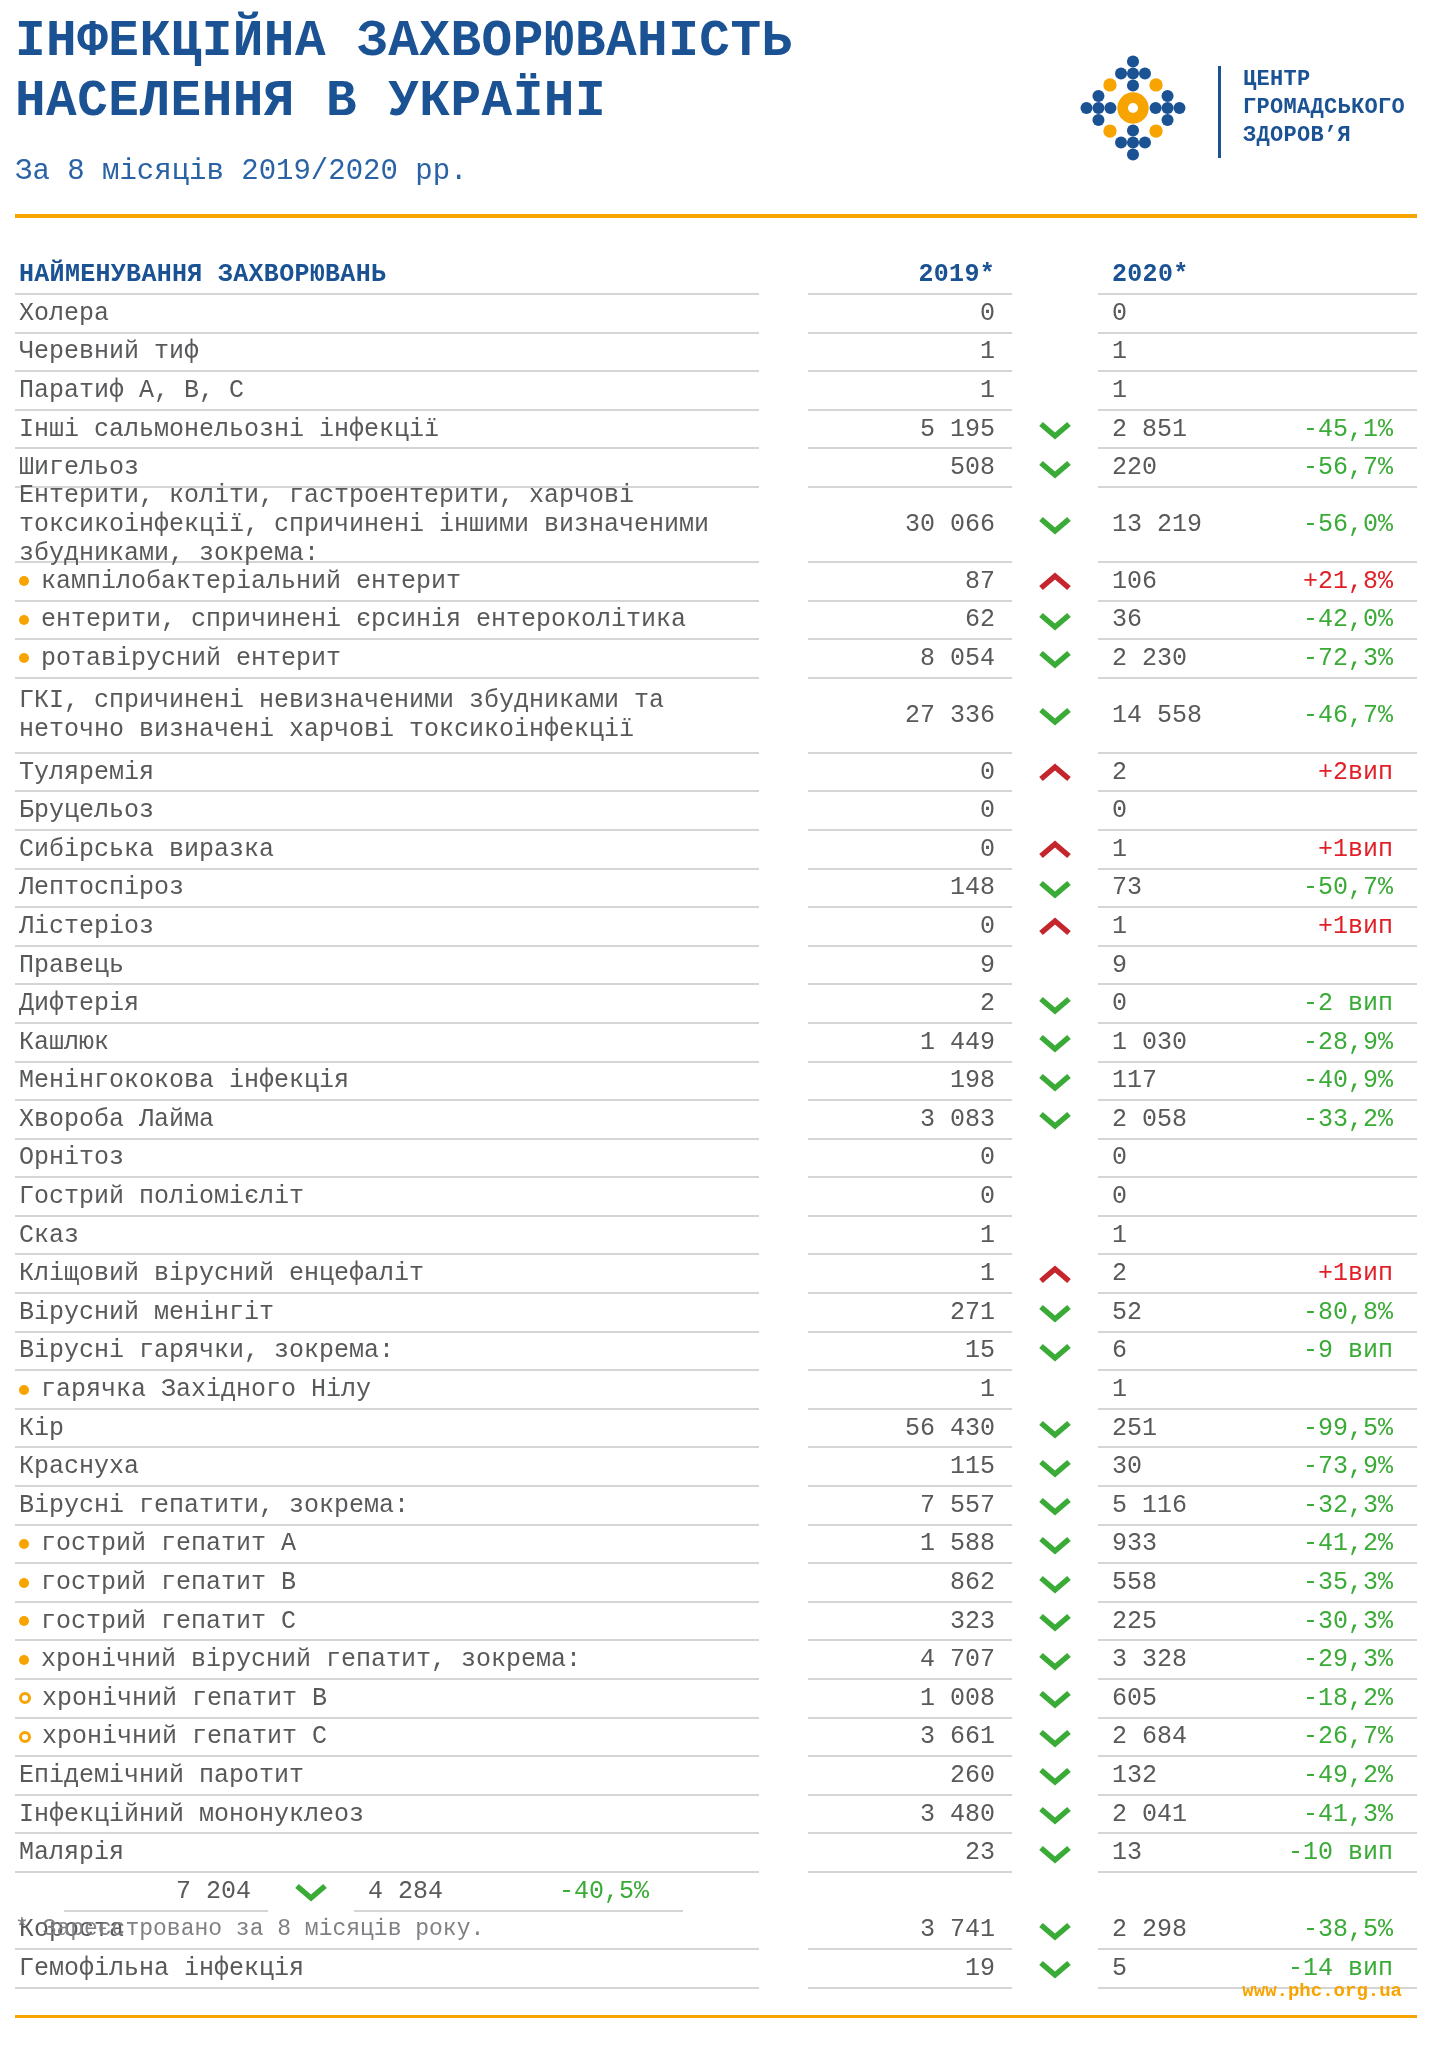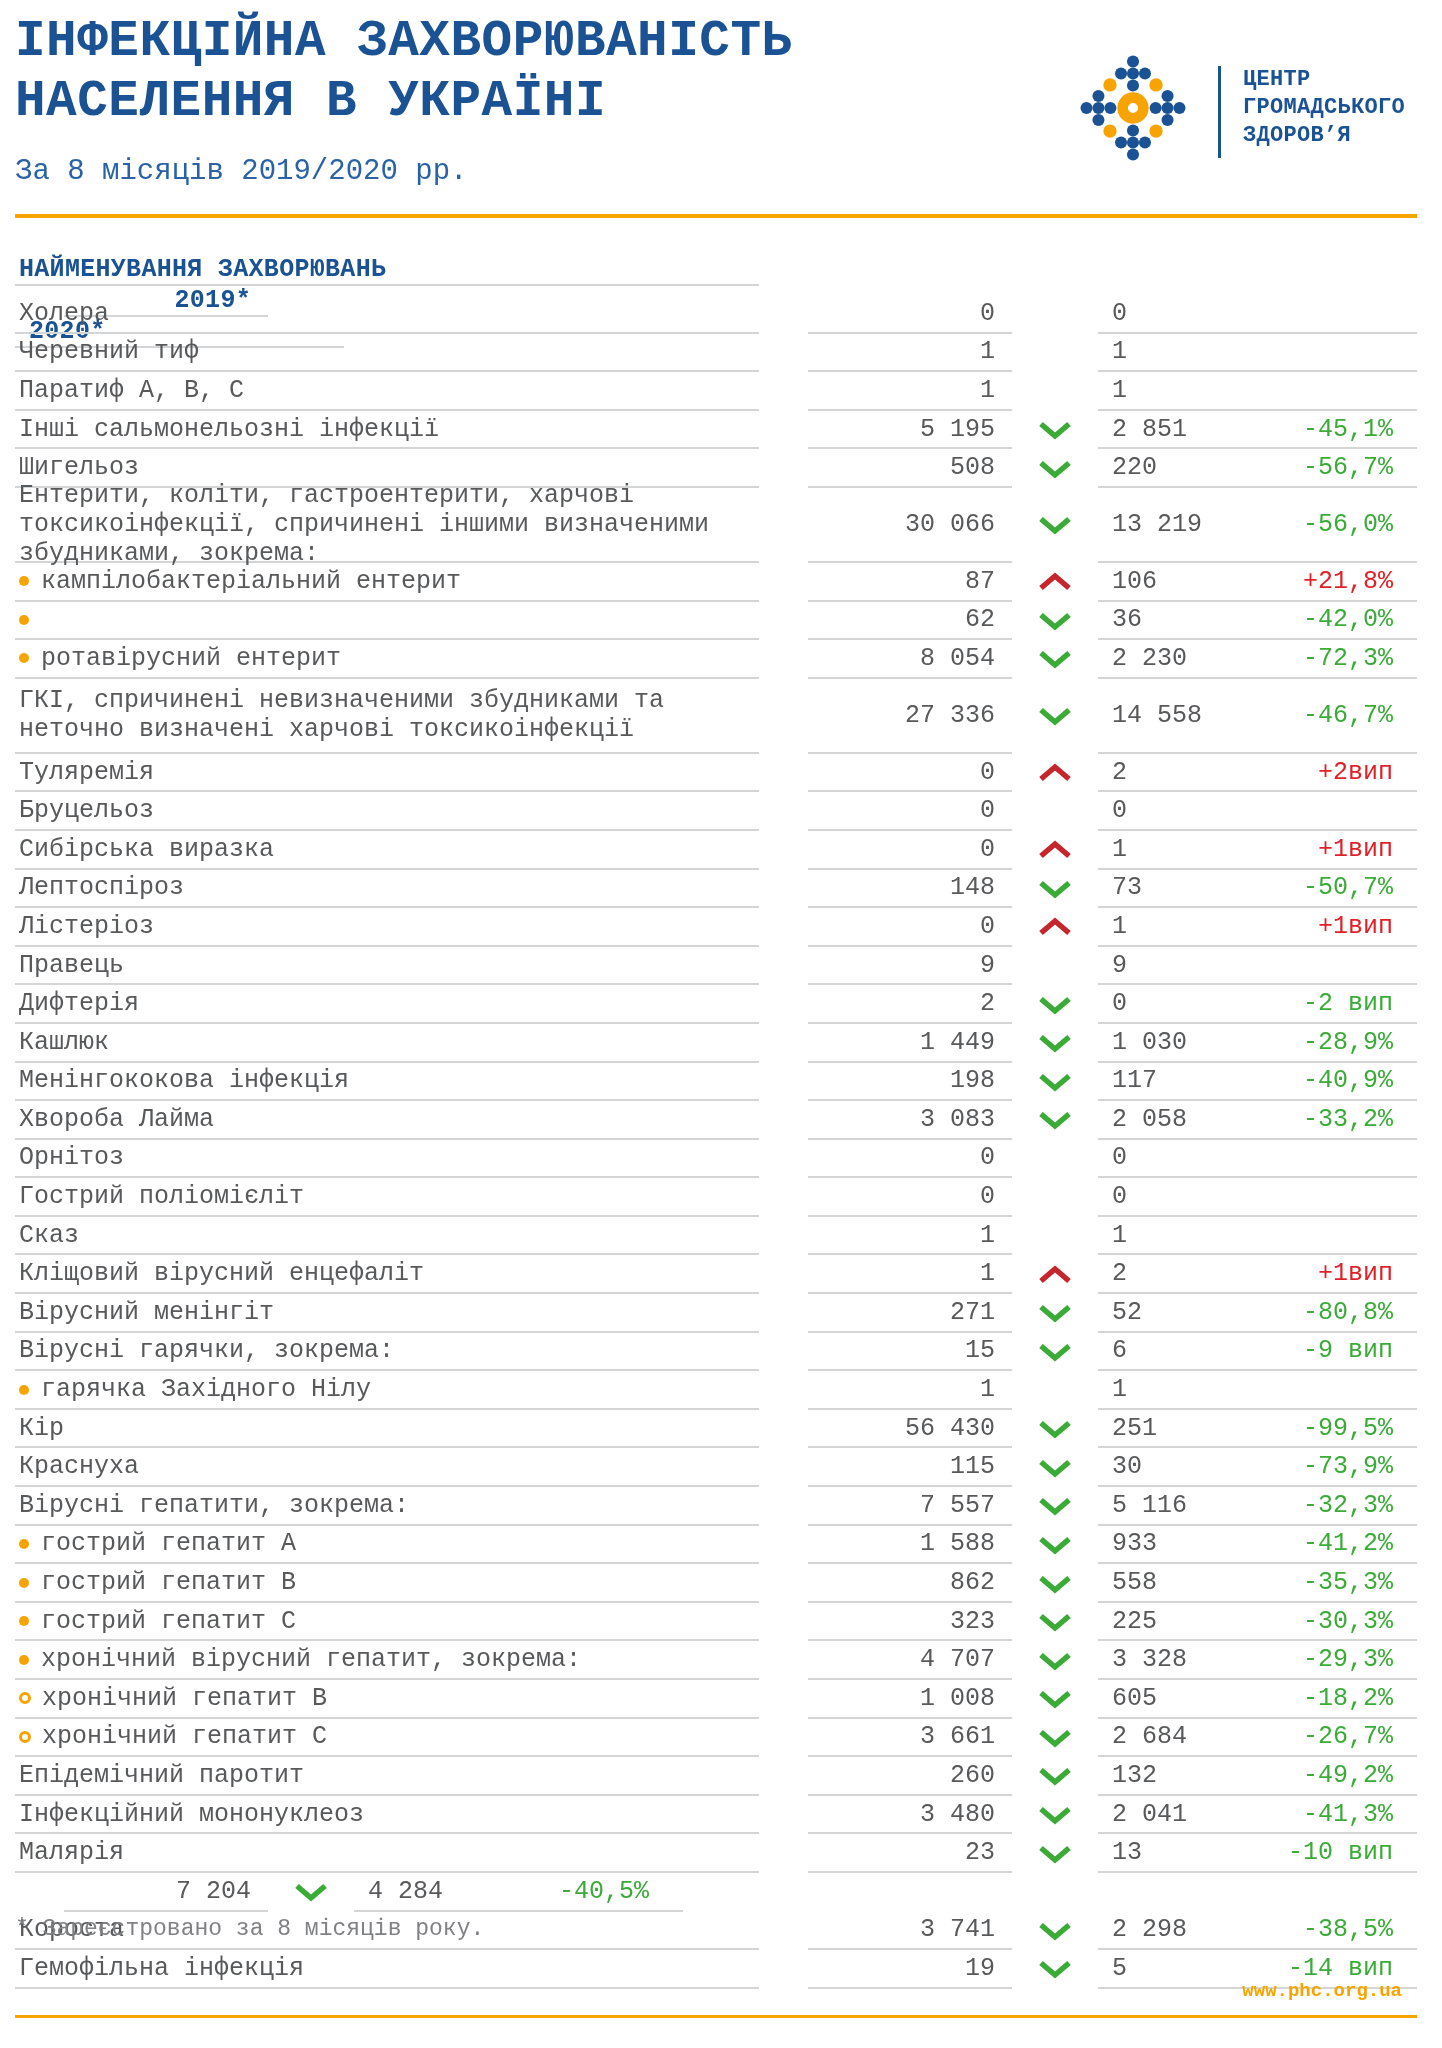--- a/index.html
+++ b/index.html
@@ -26,21 +26,21 @@
     font-size:22px; line-height:28px; font-weight:bold; color:#1a5294; letter-spacing:0.3px;
   }
   .rule { position:absolute; left:15px; width:1412px; background:#f7a400; }
   .rule-top { top:214px; height:4px; }
   .rule-bottom { top:2015px; height:3px; }
 
   
   .table { position:absolute; left:15px; top:255px; width:1412px; }
   .row { display:flex; align-items:stretch; height:38.6px; }
   .row.tall { height:75px; }
-  .thead { height:40px;flex-direction:column; }
+  .thead { height:40px; }
   .cell { display:flex; align-items:center; border-bottom:2px solid #d4d5d6; }
   .cell.name  { width:744px; color:#58595b; font-size:25px; line-height:29px; padding-left:4px; }
   .cell.y2019 { width:204px; margin-left:49px; justify-content:flex-end; padding-right:17px;
                 color:#58595b; font-size:25px; }
   .cell.arrow { width:86px; border-bottom:none; justify-content:center; }
   .cell.y2020 { width:329px; padding-left:14px; color:#58595b; font-size:25px; }
   .thead .cell { color:#1a5294; font-weight:bold; font-size:25px; letter-spacing:0.3px; }
   .chg { margin-left:auto; padding-right:34px; font-size:25px; }
   .chg.green { color:#3aab36; }
   .chg.red   { color:#e01f26; }
@@ -222,20 +222,21 @@
       </svg>
     </div>
     <div class="cell y2020">
       <span class="v2020">106</span>
       <span class="chg red">+21,8%</span>
     </div>
   </div>
         <div class="row">
     <div class="cell name ind1">
       <span class="bullet"></span>
+      <span class="nm">ентерити, спричинені єрсинія ентероколітика</span>
     </div>
     <div class="cell y2019">62</div>
     <div class="cell arrow down">
       <svg class="chev" viewBox="0 0 34 20">
         <polyline points="3,4 17,16 31,4" fill="none" stroke="currentColor" stroke-width="5.5" stroke-linejoin="miter"></polyline>
       </svg>
     </div>
     <div class="cell y2020">
       <span class="v2020">36</span>
       <span class="chg green">-42,0%</span>

